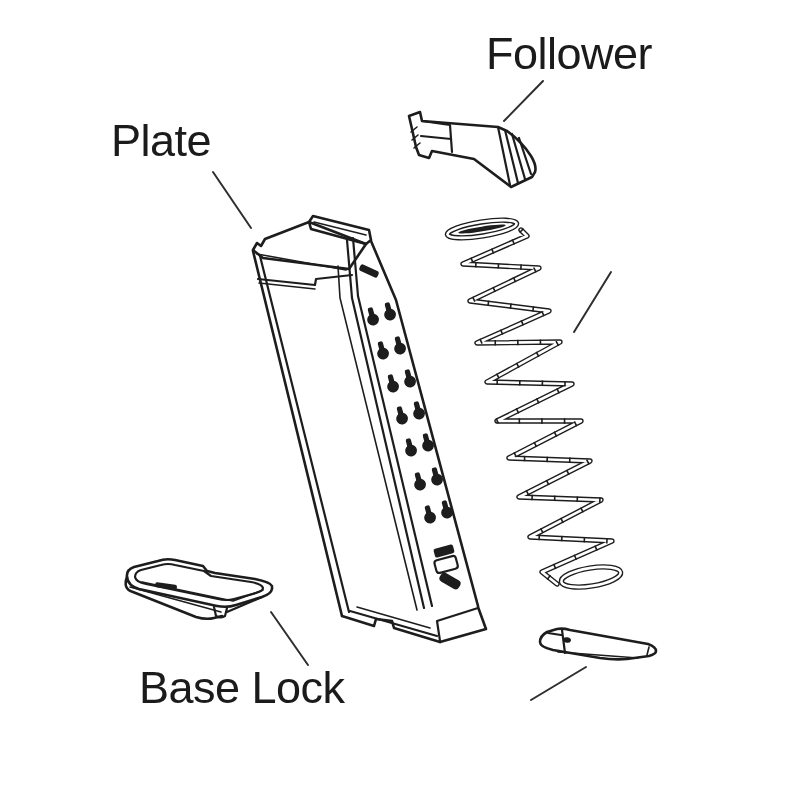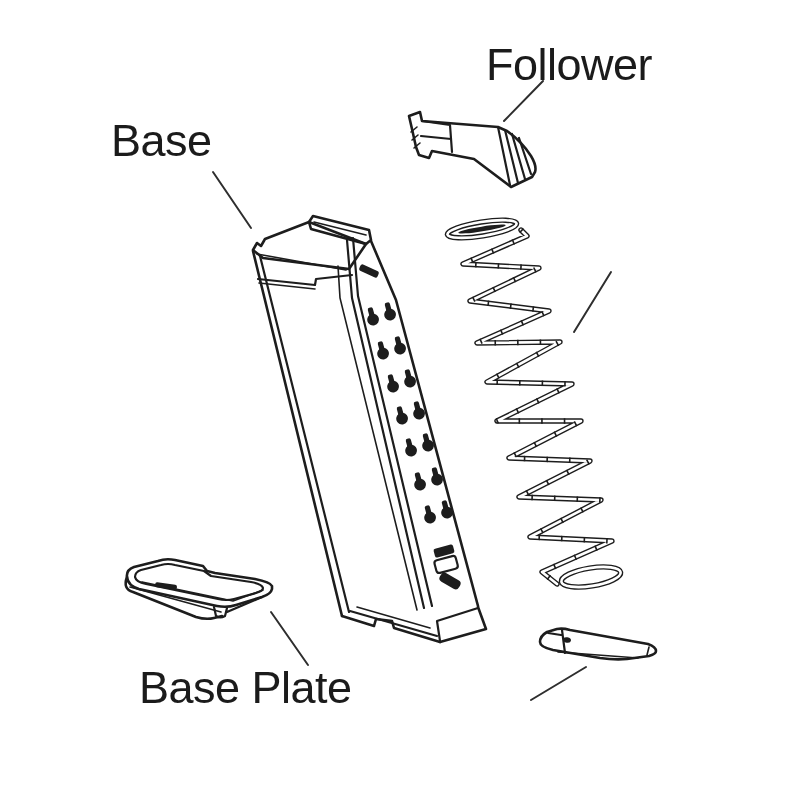--- a/index.html
+++ b/index.html
@@ -1,20 +1,20 @@
 <!DOCTYPE html>
 <html style="--bg: #ffffff; --line: #1d1d1d; --text: #1b1b1b; --leader: #2e2e2e;"><head>
 <meta charset="utf-8">
 <style>
   html,body{margin:0;padding:0;background:#fff;}
   .stage{position:relative;width:800px;height:800px;background:var(--bg,#ffffff);overflow:hidden;}
   .stage svg{position:absolute;left:0;top:0;}
   .lbl{position:absolute;font-family:"Liberation Sans",sans-serif;font-size:45px;line-height:1;
        color:var(--text,#1b1b1b);letter-spacing:-0.5px;white-space:nowrap;}
-  .lbl-follower{left:486px;top:42px;}
+  .lbl-follower{left:486px;top:31px;}
   .lbl-body{left:111px;top:118px;}
   .lbl-spring{left:564px;top:219px;}
   .lbl-baseplate{left:139px;top:665px;}
   .lbl-lockplate{left:432px;top:707px;}
   .ln{fill:none;stroke:var(--line,#1d1d1d);stroke-width:2.2;stroke-linejoin:round;stroke-linecap:round;}
   .ln2{fill:none;stroke:var(--line,#1d1d1d);stroke-width:2.6;stroke-linejoin:round;stroke-linecap:round;}
   .ln-thin{fill:none;stroke:var(--line,#1d1d1d);stroke-width:1.6;stroke-linecap:round;}
   .fill{fill:var(--line,#1d1d1d);stroke:none;}
   .tube-b{fill:none;stroke:var(--line,#1d1d1d);stroke-width:5.4;stroke-linejoin:round;stroke-linecap:round;}
   .tube-w{fill:none;stroke:#ffffff;stroke-width:2.6;stroke-linejoin:round;stroke-linecap:round;}
@@ -175,15 +175,15 @@
     <g>
       <line class="leader" x1="543" y1="81" x2="504" y2="121"></line>
       <line class="leader" x1="213" y1="172" x2="251" y2="228"></line>
       <line class="leader" x1="611" y1="272" x2="574" y2="332"></line>
       <line class="leader" x1="271" y1="612" x2="308" y2="665"></line>
       <line class="leader" x1="531" y1="700" x2="586" y2="667"></line>
     </g>
   </svg>
 
   <div class="lbl lbl-follower">Follower</div>
-  <div class="lbl lbl-body">Base</div>
-  <div class="lbl lbl-baseplate">Base Plate</div>
+  <div class="lbl lbl-body">Plate</div>
+  <div class="lbl lbl-baseplate">Base Lock</div>
 </div>
 
 </body></html>

